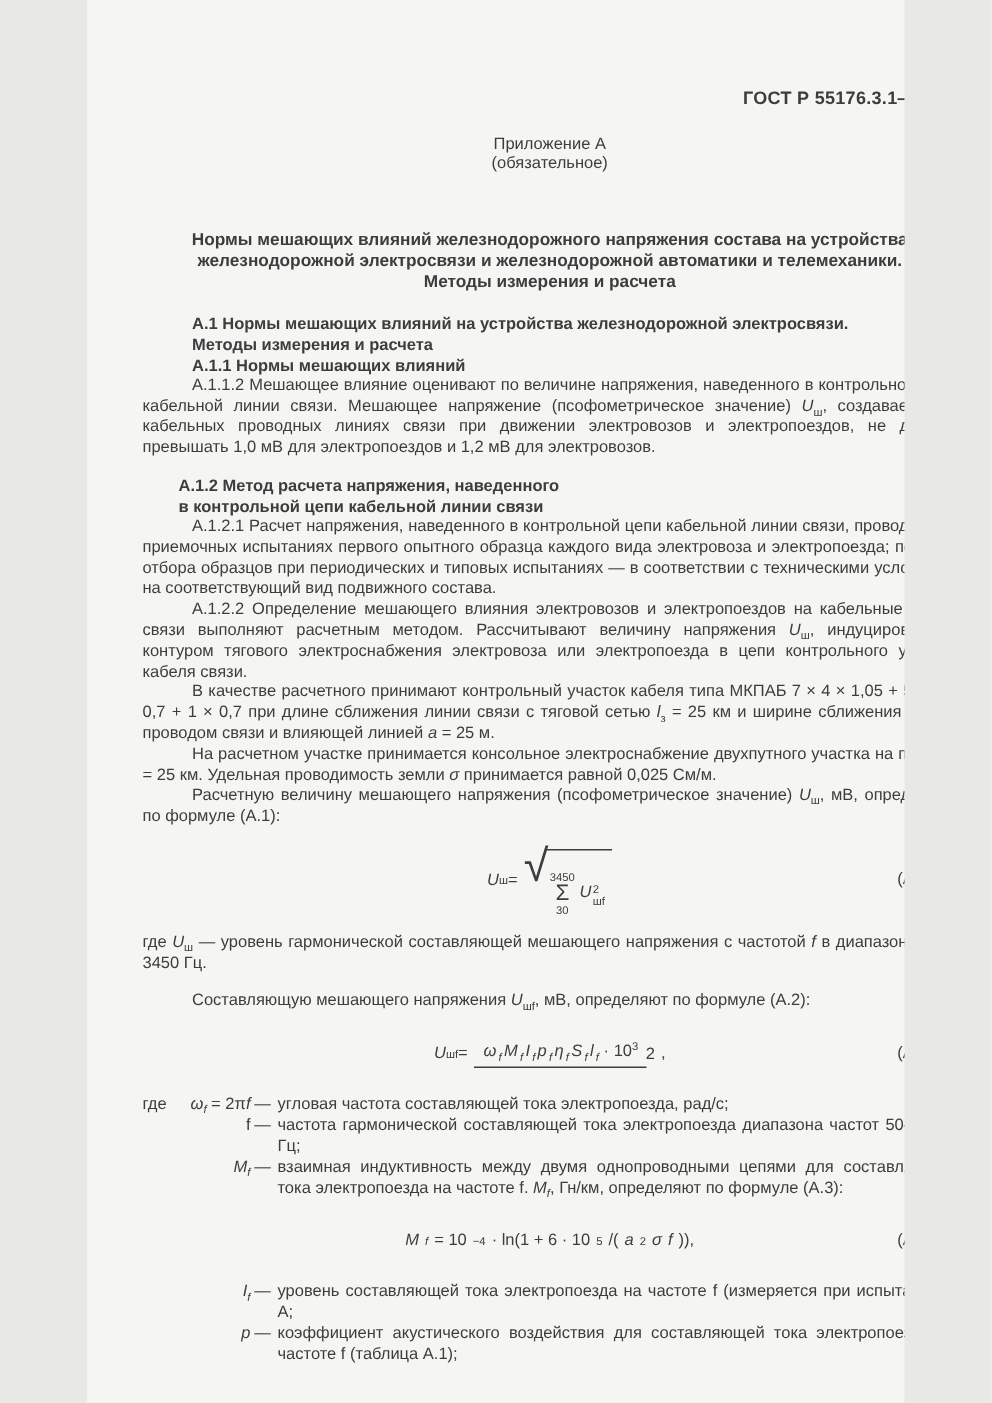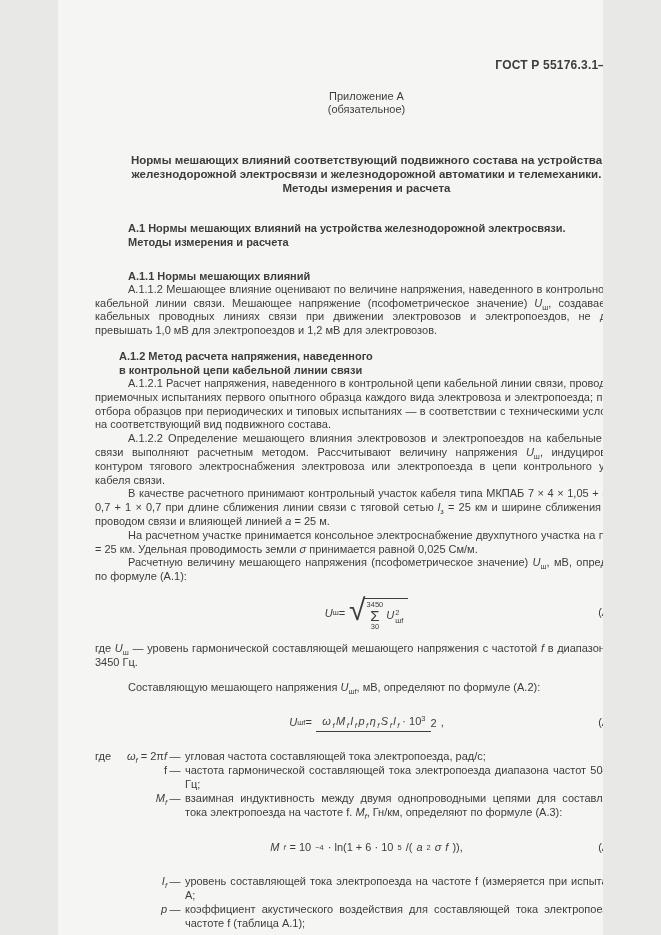--- a/index.html
+++ b/index.html
@@ -9,39 +9,39 @@
     font-family:"Liberation Sans","DejaVu Sans",sans-serif;
     font-size:11px;line-height:13.8px;overflow:hidden;
   }
   .content{position:absolute;left:37px;top:0;width:543px;}
   .doc-header{padding-top:59px;text-align:right;font-weight:bold;font-size:12px;letter-spacing:.2px;}
   .appendix{margin-top:17px;text-align:center;}
   .appendix div{line-height:13px;}
   .doc-title{margin-top:37px;text-align:center;font-weight:bold;font-size:11.5px;line-height:14px;}
   .h2{font-weight:bold;margin-left:33px;}
   .h2 div{line-height:14px;}
-  .mt-a1{margin-top:26px;}
-  .mt-a11{margin-top:20px;}
+  .mt-a1{margin-top:14px;}
+  .mt-a11{}
   .mt-a12{margin-top:11px;margin-left:24px;}
   p.body{margin:0;text-align:justify;text-indent:33px;}
   p.flush{text-indent:0;text-align:justify;}
   .mt10{margin-top:10px;}
   .mt11{margin-top:11px;}
   .mt13{margin-top:13px;}
   i{font-style:italic;}
   sub{font-size:7.5px;vertical-align:-3px;line-height:0;}
   sup{font-size:7.5px;vertical-align:4px;line-height:0;}
   
   .formula{position:relative;margin:12px 0 10px;}
   .f-center{display:flex;justify-content:center;align-items:center;gap:4px;min-height:34px;}
   .f-label{position:absolute;right:16px;top:50%;transform:translateY(-50%);}
   .sqrt{display:inline-flex;align-items:flex-start;}
   .rad{font-size:30px;line-height:30px;font-weight:400;margin-right:-2px;transform:translateY(-1px);}
   .vin{border-top:1.3px solid currentColor;display:inline-flex;align-items:center;gap:3px;
-       padding:2px 5px 0 3px;margin-top:2px;}
+       padding:14px 5px 0 3px;margin-top:2px;}
   .bigsum{display:inline-flex;flex-direction:column;align-items:center;}
   .bigsum .lim{font-size:7.5px;line-height:8px;}
   .bigsum .sig{font-size:15px;line-height:14px;}
   .term{display:inline-flex;align-items:center;}
   .stack{display:inline-flex;flex-direction:column;align-items:flex-start;margin-left:1px;transform:translateY(1px);}
   .stack sup,.stack sub{font-size:7.5px;line-height:8px;vertical-align:baseline;}
   .frac{display:inline-flex;flex-direction:row;align-items:center;}
   .frac .num{border-bottom:1.2px solid currentColor;padding:0 5px 2px;white-space:nowrap;}
   .frac .num i{margin-left:1.5px;}
   .frac .den{padding-top:2px;}
@@ -64,21 +64,21 @@
   <div class="content">
 
     <div class="doc-header">ГОСТ Р 55176.3.1—2012</div>
 
     <div class="appendix">
       <div>Приложение А</div>
       <div>(обязательное)</div>
     </div>
 
     <div class="doc-title">
-      <div>Нормы мешающих влияний соответствующий подвижного состава на устройства</div>
+      <div>Нормы мешающих влияний железнодорожного напряжения состава на устройства</div>
       <div>железнодорожной электросвязи и железнодорожной автоматики и телемеханики.</div>
       <div>Методы измерения и расчета</div>
     </div>
 
     <div class="h2 mt-a1">
       <div>А.1 Нормы мешающих влияний на устройства железнодорожной электросвязи.</div>
       <div>Методы измерения и расчета</div>
     </div>
 
     <div class="h2 mt-a11">

